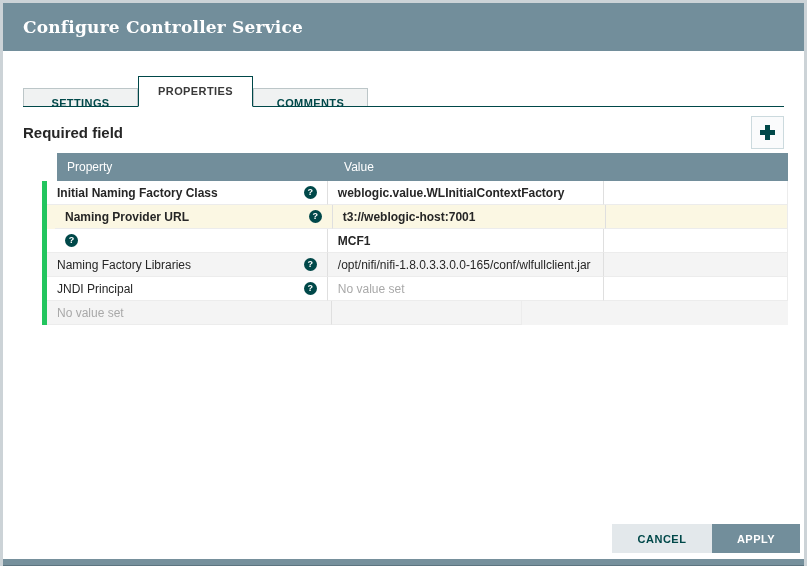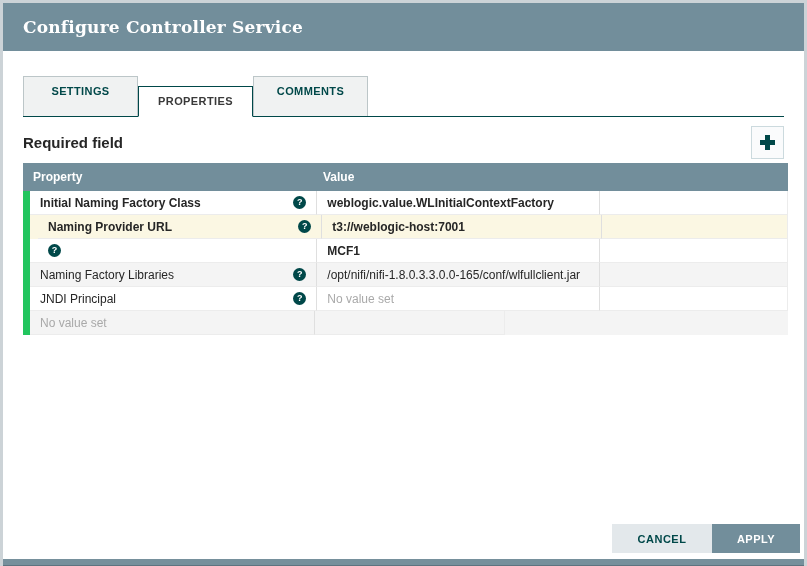--- a/index.html
+++ b/index.html
@@ -39,21 +39,21 @@
     font-weight:bold;font-size:17px;letter-spacing:.2px;
   }
 
   
   .tabs{
     margin:25px 20px 0 20px;
     display:flex;align-items:flex-end;
     border-bottom:1px solid var(--accent);
   }
   .tab{
-    width:115px;height:40px;line-height:28px;text-align:center;
+    width:115px;height:18px;line-height:28px;text-align:center;
     font-size:11px;font-weight:bold;letter-spacing:.4px;
     color:var(--accent);background:#f0f2f2;
     border:1px solid #bcc6c8;border-bottom:none;
     cursor:pointer;user-select:none;
   }
   .tab.active{
     background:#fff;color:#3a3a3a;
     border:1px solid var(--accent);
     border-bottom:1px solid #fff;
     margin-bottom:-1px;height:31px;
@@ -70,26 +70,26 @@
     border:1px solid #ccdade;cursor:pointer;
     display:flex;align-items:center;justify-content:center;padding:0;
   }
   .plus{position:relative;width:15px;height:15px;display:inline-block;}
   .plus::before,.plus::after{content:"";position:absolute;background:var(--accent);}
   .plus::before{left:0;top:5px;width:15px;height:5px;}
   .plus::after{left:5px;top:0;width:5px;height:15px;}
 
   
   .ptable{margin:4px 20px 0 20px;width:765px;font-size:12px;}
-  .thead{display:flex;height:28px;background:var(--header);color:#fff;font-weight:bold;}
+  .thead{display:flex;height:28px;background:var(--header);color:#fff;font-weight:normal;margin-left:34px;}
   .th{display:flex;align-items:center;padding-left:10px;}
   .c1{width:290px;}
   .c2{width:285px;}
   .c3{width:190px;}
-  .tbody{border-left:7px solid #22c55e;}
+  .tbody{border-left:5px solid #22c55e;margin-left:19px;}
   .tr{display:flex;height:24px;background:#fff;cursor:pointer;}
   .tr.alt{background:var(--row_alt);}
   .tr.highlighted{background:var(--row_highlight);padding-left:8px;}
   .td{
     display:flex;align-items:center;padding:0 10px;
     border-bottom:1px solid #ececec;overflow:hidden;white-space:nowrap;
   }
   .td.c1{justify-content:space-between;border-right:1px solid var(--cell-border);}
   .td.c2{border-right:1px solid var(--cell-border);}
   .td.c3{border-right:1px solid #ececec;}

